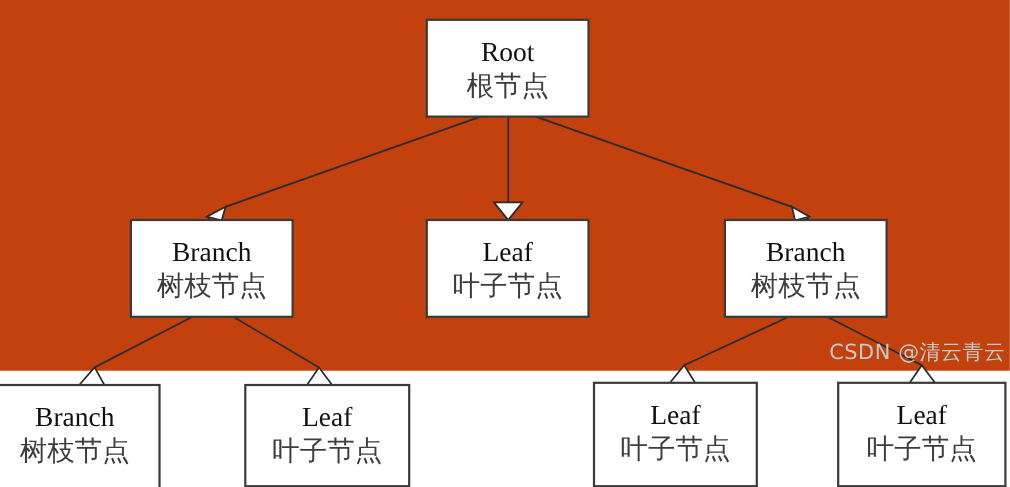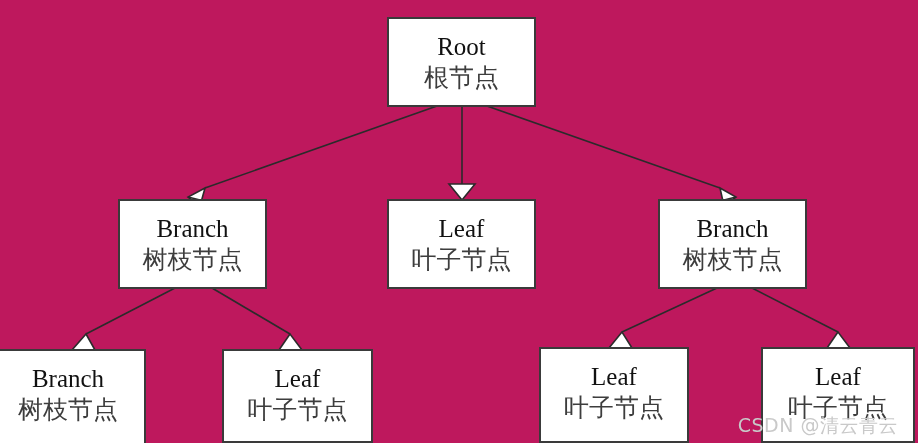--- a/index.html
+++ b/index.html
@@ -9,22 +9,22 @@
   }
   body {
     width: 918px;
     height: 443px;
     overflow: hidden;
     font-family: "Liberation Serif", "DejaVu Serif", serif;
   }
   #diagram-root {
     position: relative;
     width: 918px;
-    height: 443px;
-    background: #be185d;
+    height: 337px;
+    background: #c2410c;
   }
   svg.canvas {
     display: block;
     width: 918px;
     height: 443px;
   }
   .node-box {
     fill: #ffffff;
     stroke: #3a3a3a;
     stroke-width: 2;
@@ -49,21 +49,21 @@
   }
   text.node-label-zh {
     font-family: "DejaVu Sans", "Liberation Sans", sans-serif;
     font-size: 25px;
     fill: #3d3d3d;
     text-anchor: middle;
     dominant-baseline: alphabetic;
   }
   .watermark {
     position: absolute;
-    right: 20px;
+    right: 4px;
     bottom: 4px;
     font-family: "DejaVu Sans", "Liberation Sans", sans-serif;
     font-size: 19px;
     color: #c9c9c9;
     letter-spacing: 0.5px;
     white-space: nowrap;
     pointer-events: none;
     margin-top: 37px;
   }
 </style>

